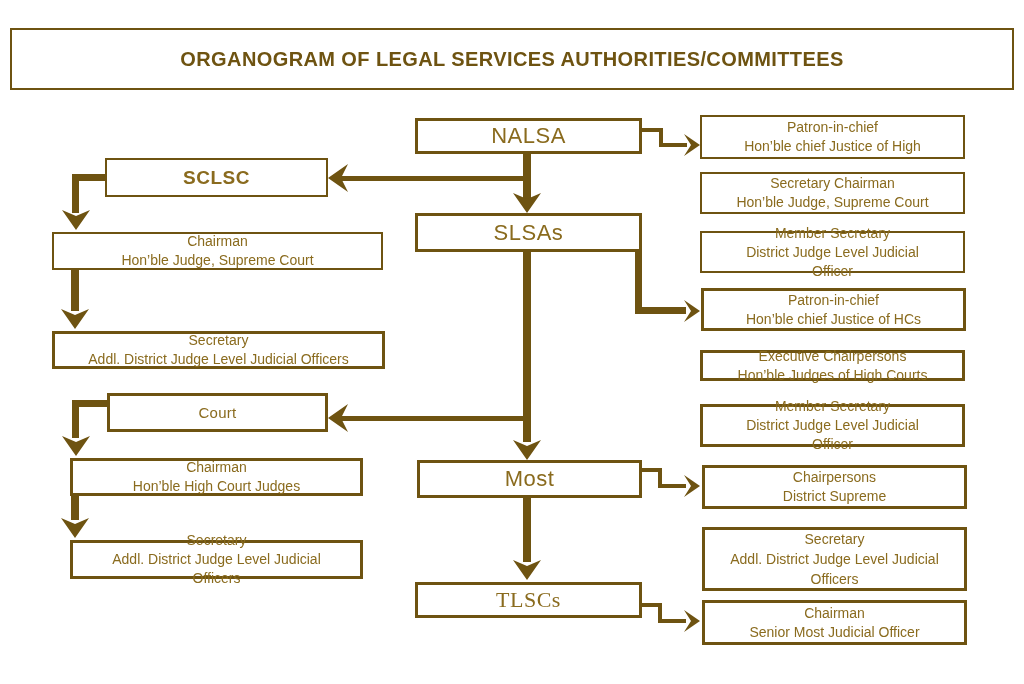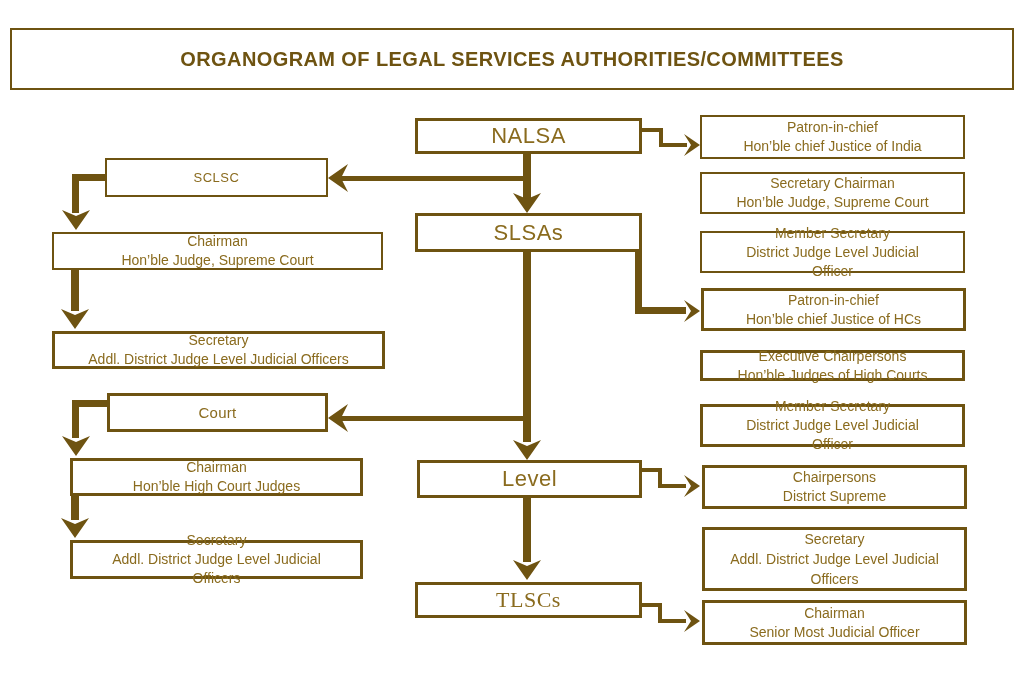--- a/index.html
+++ b/index.html
@@ -14,21 +14,21 @@
     font-family:"Liberation Sans", sans-serif;overflow:hidden;
   }
   .box{
     position:absolute;box-sizing:border-box;border:2px solid var(--line);
     background:var(--bg);display:flex;flex-direction:column;justify-content:center;
     align-items:center;text-align:center;color:var(--text);
     font-size:14px;line-height:19px;padding:0 23px;
   }
   .box.thick{border-width:3px;}
   .box.node{font-size:22px;line-height:24px;border-width:3px;letter-spacing:0.5px;}
-  .box.node-sm{font-size:13px;line-height:22px;border-width:2px;letter-spacing:0.5px;}
+  .box.node-sm{font-size:19px;line-height:22px;border-width:2px;letter-spacing:0.5px;font-weight:bold;}
   .box.node-xs{font-size:15px;line-height:18px;border-width:3px;letter-spacing:0.3px;}
   #title-box{
     position:absolute;box-sizing:border-box;border:2px solid var(--line);
     display:flex;justify-content:center;align-items:center;text-align:left;
     color:var(--title);font-size:20px;font-weight:bold;letter-spacing:0.4px;
   }
   .line{position:absolute;background:var(--line);}
   .arrowhead{position:absolute;color:var(--line);display:block;}
 </style>
 </head>
@@ -40,21 +40,21 @@
     <span>ORGANOGRAM OF LEGAL SERVICES AUTHORITIES/COMMITTEES</span>
   </div>
 
   <div class="box node" style="left:415px;top:118px;width:227px;height:36px;">
     <span>NALSA</span>
   </div>
   <div class="box node" style="left:415px;top:213px;width:227px;height:39px;">
     <span>SLSAs</span>
   </div>
   <div class="box node" style="left:417px;top:460px;width:225px;height:38px;">
-    <span>Level</span>
+    <span>Most</span>
   </div>
   <div class="box node" style="left:415px;top:582px;width:227px;height:36px;font-family:Liberation Serif, serif;">
     <span>TLSCs</span>
   </div>
 
   <div class="box node-sm" style="left:105px;top:158px;width:223px;height:39px;">
     <span>SCLSC</span>
   </div>
   <div class="box node-xs" style="left:107px;top:393px;width:221px;height:39px;">
     <span>Court</span>
@@ -72,21 +72,21 @@
     <span>Chairman</span>
     <span>Hon’ble High Court Judges</span>
   </div>
   <div class="box thick" style="left:70px;top:540px;width:293px;height:39px;">
     <span>Secretary</span>
     <span>Addl. District Judge Level Judicial Officers</span>
   </div>
 
   <div class="box" style="left:700px;top:115px;width:265px;height:44px;">
     <span>Patron-in-chief</span>
-    <span>Hon’ble chief Justice of India</span>
+    <span>Hon’ble chief Justice of High</span>
   </div>
   <div class="box" style="left:700px;top:172px;width:265px;height:42px;">
     <span>Secretary Chairman</span>
     <span>Hon’ble Judge, Supreme Court</span>
   </div>
   <div class="box" style="left:700px;top:231px;width:265px;height:42px;">
     <span>Member Secretary</span>
     <span>District Judge Level Judicial Officer</span>
   </div>
   <div class="box thick" style="left:701px;top:288px;width:265px;height:43px;">

